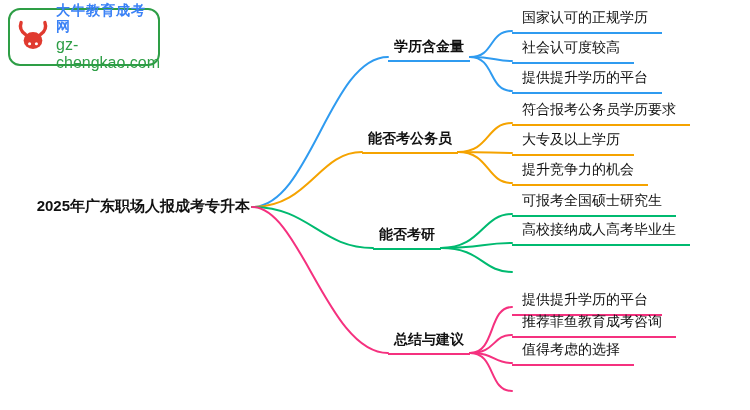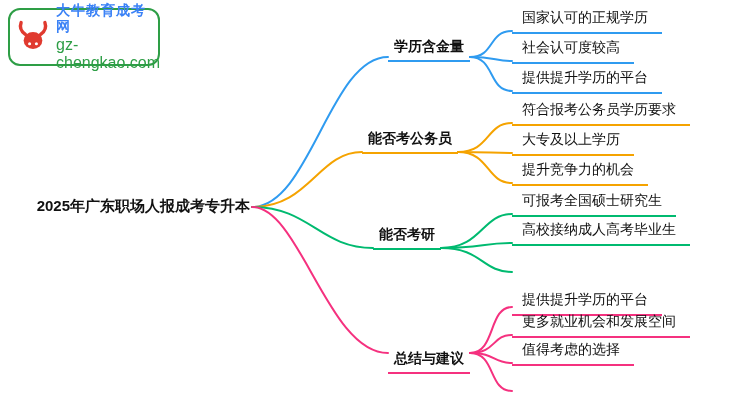--- a/index.html
+++ b/index.html
@@ -95,30 +95,30 @@
       <span class="t1">大牛教育成考网</span>
       <span class="t2">gz-chengkao.com</span>
     </span>
   </div>
 
   <div class="node root">2025年广东职场人报成考专升本</div>
 
   <div class="node branch-label c0" style="left:388px;top:36px">学历含金量</div>
   <div class="node branch-label c1" style="left:362px;top:128px">能否考公务员</div>
   <div class="node branch-label c2" style="left:373px;top:224px">能否考研</div>
-  <div class="node branch-label c3" style="left:388px;top:348px">总结与建议</div>
+  <div class="node branch-label c3" style="left:388px;top:329px">总结与建议</div>
 
   <div class="node leaf c0" style="left:512px;top:6px">国家认可的正规学历</div>
   <div class="node leaf c0" style="left:512px;top:36px">社会认可度较高</div>
   <div class="node leaf c0" style="left:512px;top:66px">提供提升学历的平台</div>
 
   <div class="node leaf c1" style="left:512px;top:98px">符合报考公务员学历要求</div>
   <div class="node leaf c1" style="left:512px;top:128px">大专及以上学历</div>
   <div class="node leaf c1" style="left:512px;top:158px">提升竞争力的机会</div>
 
   <div class="node leaf c2" style="left:512px;top:189px">可报考全国硕士研究生</div>
   <div class="node leaf c2" style="left:512px;top:218px">高校接纳成人高考毕业生</div>
 
   <div class="node leaf c3" style="left:512px;top:288px">提供提升学历的平台</div>
-  <div class="node leaf c3" style="left:512px;top:310px">更多就业机会和发展空间</div>
+  <div class="node leaf c3" style="left:512px;top:310px">推荐菲鱼教育成考咨询</div>
   <div class="node leaf c3" style="left:512px;top:338px">值得考虑的选择</div>
 
 </div>
 
 </body></html>

